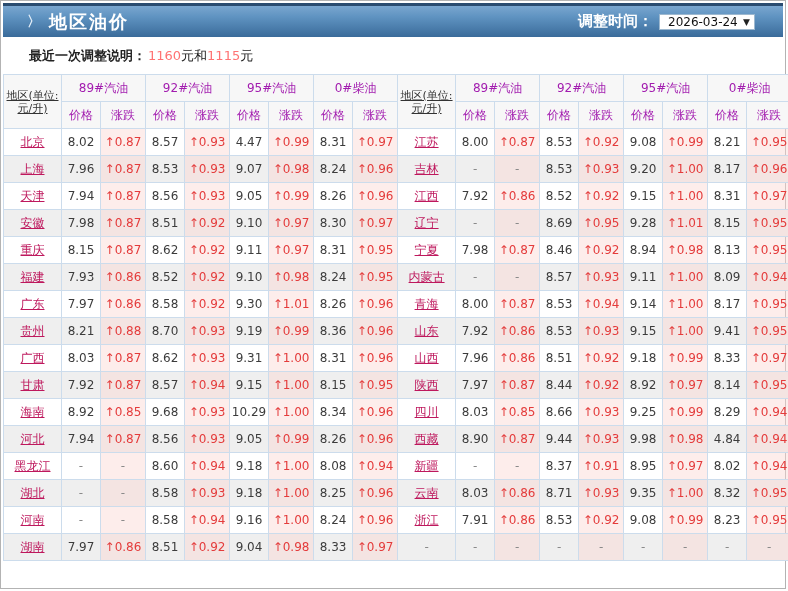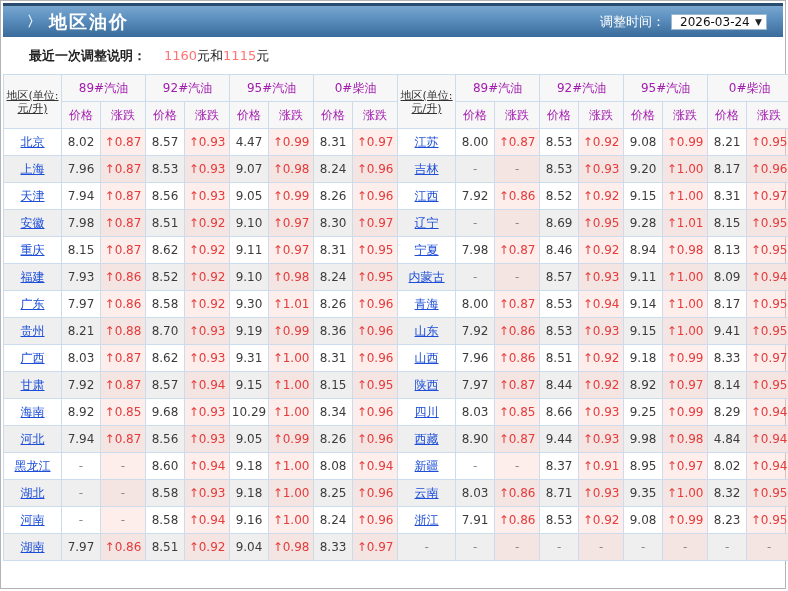--- a/index.html
+++ b/index.html
@@ -11,49 +11,49 @@
   .title-bar {
     height: 34px; margin: 2px 2px 0 2px;
     background: linear-gradient(180deg, #7aa6cf 0%, #5f93c1 35%, #3a6b9a 100%);
     border-top: 3px solid #2a4c70;
     display: flex; align-items: center; padding: 0 10px;
     color: #fff;
   }
   .chevron { font-weight: bold; font-size: 14px; margin: 0 8px 0 14px; color: #eaf3fb; }
   .title { font-size: 18px; font-weight: bold; letter-spacing: 2px; }
   .spacer { flex: 1; }
-  .adjust-label { font-size: 13px; font-weight: normal; margin-right: 6px; }
+  .adjust-label { font-size: 15px; font-weight: bold; margin-right: 6px; }
   .select-box {
     background: #fff; color: #111; font-size: 12px;
     width: 96px; height: 16px; display: flex; align-items: center;
     justify-content: space-between; padding: 0 4px 0 8px; cursor: pointer;
-    border: 1px solid #9db8cf; margin-right: 6px;
+    border: 1px solid #9db8cf; margin-right: 18px;
   }
   .select-caret { font-size: 9px; color: #222; }
 
   
   .notice {
     height: 37px; display: flex; align-items: center;
     padding-left: 28px; font-size: 13px; color: #222; background: #fff;
   }
-  .notice b { margin-right: 18px; }
+  .notice b { margin-right: 2px; }
   .notice .red { color: #ff7373; }
 
   
   table { width: 784px; margin: 0 2px; border-collapse: collapse; table-layout: fixed; }
   th, td {
     border: 1px solid #ccdcec; text-align: center; font-size: 12px;
     height: 27px; padding: 1px 0; overflow: hidden; white-space: nowrap;
   }
   thead th { background: #f7f7f7; color: #a21caf; font-weight: normal; }
   th.region-h { font-size: 11px; white-space: normal; line-height: 13px; color: #333; text-decoration: underline; }
   tbody tr.even { background: #efefef; }
   td.price { color: #3c3c3c; }
   td.chg { color: #e43b3b; background: rgba(250, 214, 211, 0.45); }
-  td.region a { color: #1d4ed8; text-decoration: underline; cursor: pointer; }
+  td.region a { color: #be185d; text-decoration: underline; cursor: pointer; }
   td.dash { color: #8a8a8a; }
 </style>
 </head>
 <body>
 
 <div class="page">
 
   <div class="title-bar">
     <span class="chevron">〉</span>
     <span class="title">地区油价</span>

